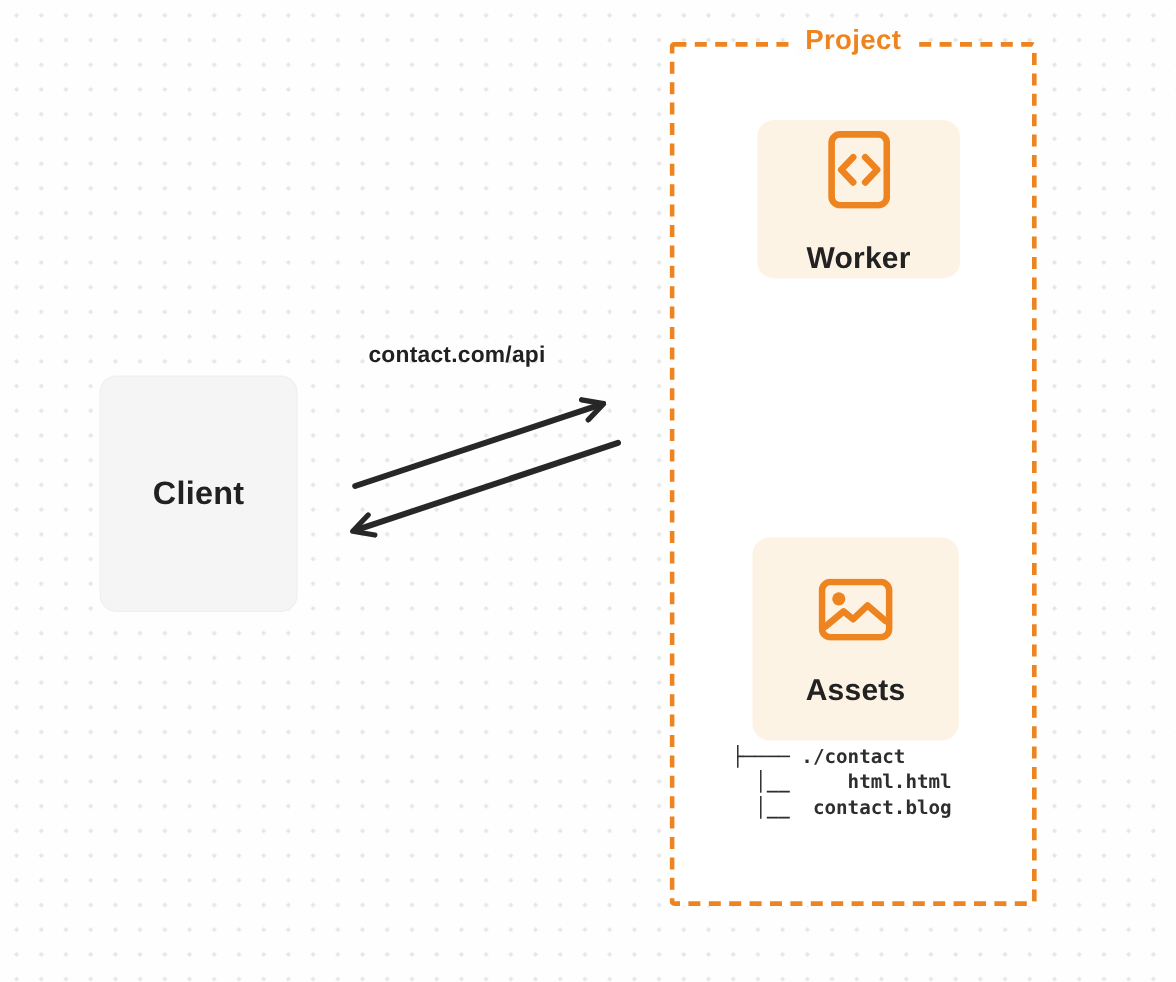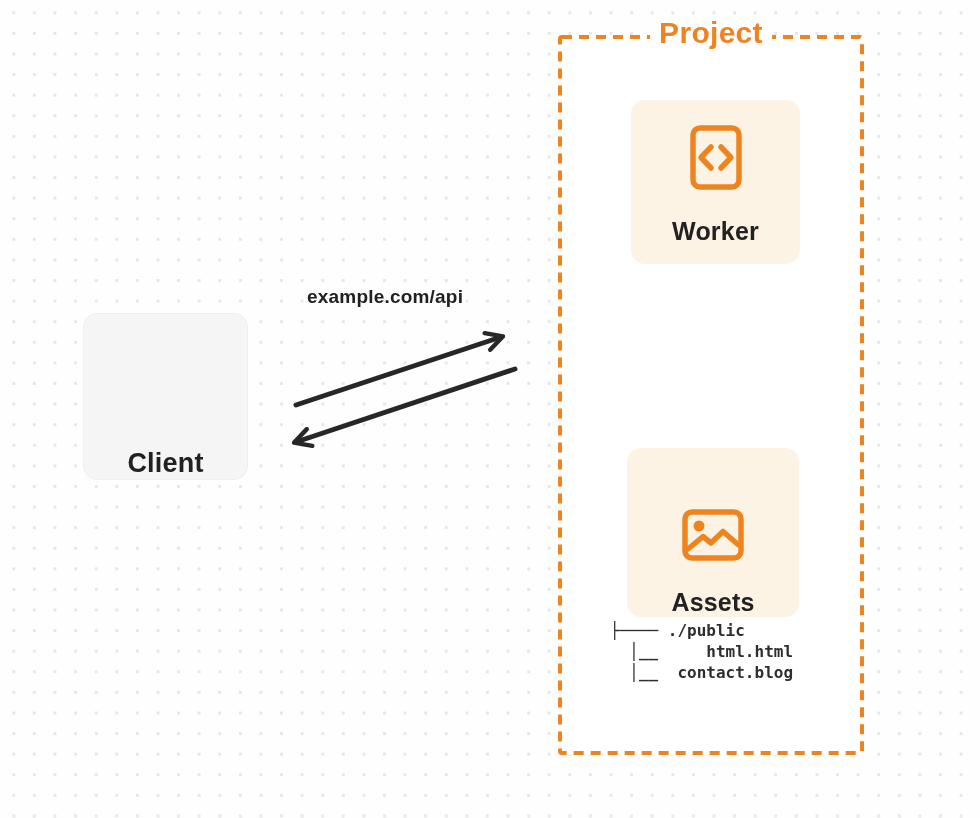--- a/index.html
+++ b/index.html
@@ -19,25 +19,25 @@
     background-color:var(--page_bg);
     background-image:radial-gradient(circle, var(--dot) 1.6px, transparent 1.9px);
     background-size:20.6px 20.6px;
     background-position:3.5px 2.5px;
     font-family:"Liberation Sans", sans-serif;
     color:var(--text_dark);
   }
 
   
   .client-node{
-    position:absolute;left:83px;top:313px;width:165px;height:167px;
+    position:absolute;left:83px;top:313px;width:165px;height:197px;
     background:var(--client_bg);
     border:1px solid #EFEFF0;
     border-radius:14px;
-    display:flex;align-items:flex-end;justify-content:center;
+    display:flex;align-items:center;justify-content:center;
     box-sizing:border-box;
   }
   .client-node .node-label{font-size:27px;font-weight:700;letter-spacing:.2px;}
 
   
   .arrow-layer{position:absolute;left:0;top:0;pointer-events:none;}
   .arrow-line{stroke:var(--arrow);stroke-width:5;stroke-linecap:round;fill:none;}
   .arrow-head{stroke:var(--arrow);fill:none;stroke-linecap:round;stroke-linejoin:round;}
 
   .request-label{
@@ -52,36 +52,36 @@
     position:absolute;left:558px;top:35px;width:306px;height:720px;
     background:#FFFFFF;
   }
   .project-border{position:absolute;left:0;top:0;}
   .project-border rect{stroke:var(--accent_orange);}
   .project-title{
     position:absolute;top:0;left:50%;
     transform:translate(-50%,-55%);
     background:var(--page_bg);
     padding:0 9px;
-    font-size:30px;font-weight:700;
+    font-size:23px;font-weight:700;
     color:var(--accent_orange);
     letter-spacing:.3px;
     white-space:nowrap;
   }
 
   
   .node-card{
     position:absolute;
     background:var(--card_bg);
     border-radius:14px;
     display:flex;flex-direction:column;align-items:center;justify-content:center;
     box-sizing:border-box;
   }
-  .node-card.worker{left:631px;top:100px;width:169px;height:164px;gap:27px;padding-top:6px;}
-  .node-card.assets{left:627px;top:448px;width:172px;height:169px;gap:27px;padding-top:6px;justify-content:flex-end;}
+  .node-card.worker{left:631px;top:100px;width:169px;height:132px;gap:27px;padding-top:6px;}
+  .node-card.assets{left:627px;top:448px;width:172px;height:169px;gap:27px;padding-top:6px;}
   .node-card .node-label{font-size:25px;font-weight:700;letter-spacing:.2px;color:#222;}
   .icon-stroke{stroke:var(--accent_orange);fill:none;stroke-linecap:round;stroke-linejoin:round;}
   .icon-fill{fill:var(--accent_orange);}
 
   
   .file-tree{
     position:absolute;left:610px;top:620px;
     font-family:"DejaVu Sans Mono", monospace;
     font-size:16px;font-weight:700;line-height:21px;
     color:#2E2E2E;
@@ -90,21 +90,21 @@
 </style>
 </head>
 <body>
 
 <div class="canvas">
 
   <div class="client-node">
     <span class="node-label">Client</span>
   </div>
 
-  <div class="request-label">example.com/api</div>
+  <div class="request-label">contact.com/api</div>
 
   <svg class="arrow-layer" width="980" height="818" viewBox="0 0 980 818">
     <defs>
       <marker id="head" viewBox="0 0 10 10" refX="8" refY="5" markerWidth="4.4" markerHeight="4.4" orient="auto-start-reverse">
         <path class="arrow-head" d="M1.5 1 L9 5 L1.5 9" stroke-width="2"></path>
       </marker>
     </defs>
     <line class="arrow-line" x1="296" y1="405" x2="501" y2="337" marker-end="url(#head)"></line>
     <line class="arrow-line" x1="515" y1="369" x2="296" y2="442" marker-end="url(#head)"></line>
   </svg>
@@ -128,18 +128,18 @@
   <div class="node-card assets">
     <svg width="62" height="52" viewBox="0 0 62 52">
       <rect class="icon-stroke" x="3" y="3" width="56" height="46" rx="7" stroke-width="5.5"></rect>
       <circle class="icon-fill" cx="17" cy="17" r="5.5"></circle>
       <path class="icon-stroke" d="M6 40 L21 27.5 L29 34 L41 22.5 L56 35.5" stroke-width="5.5"></path>
     </svg>
     <span class="node-label">Assets</span>
   </div>
 
   <div class="file-tree">
-    <span>├──── ./public</span>
+    <span>├──── ./contact</span>
     <span>  │__     html.html</span>
     <span>  │__  contact.blog</span>
   </div>
 
 </div>
 
 </body></html>

